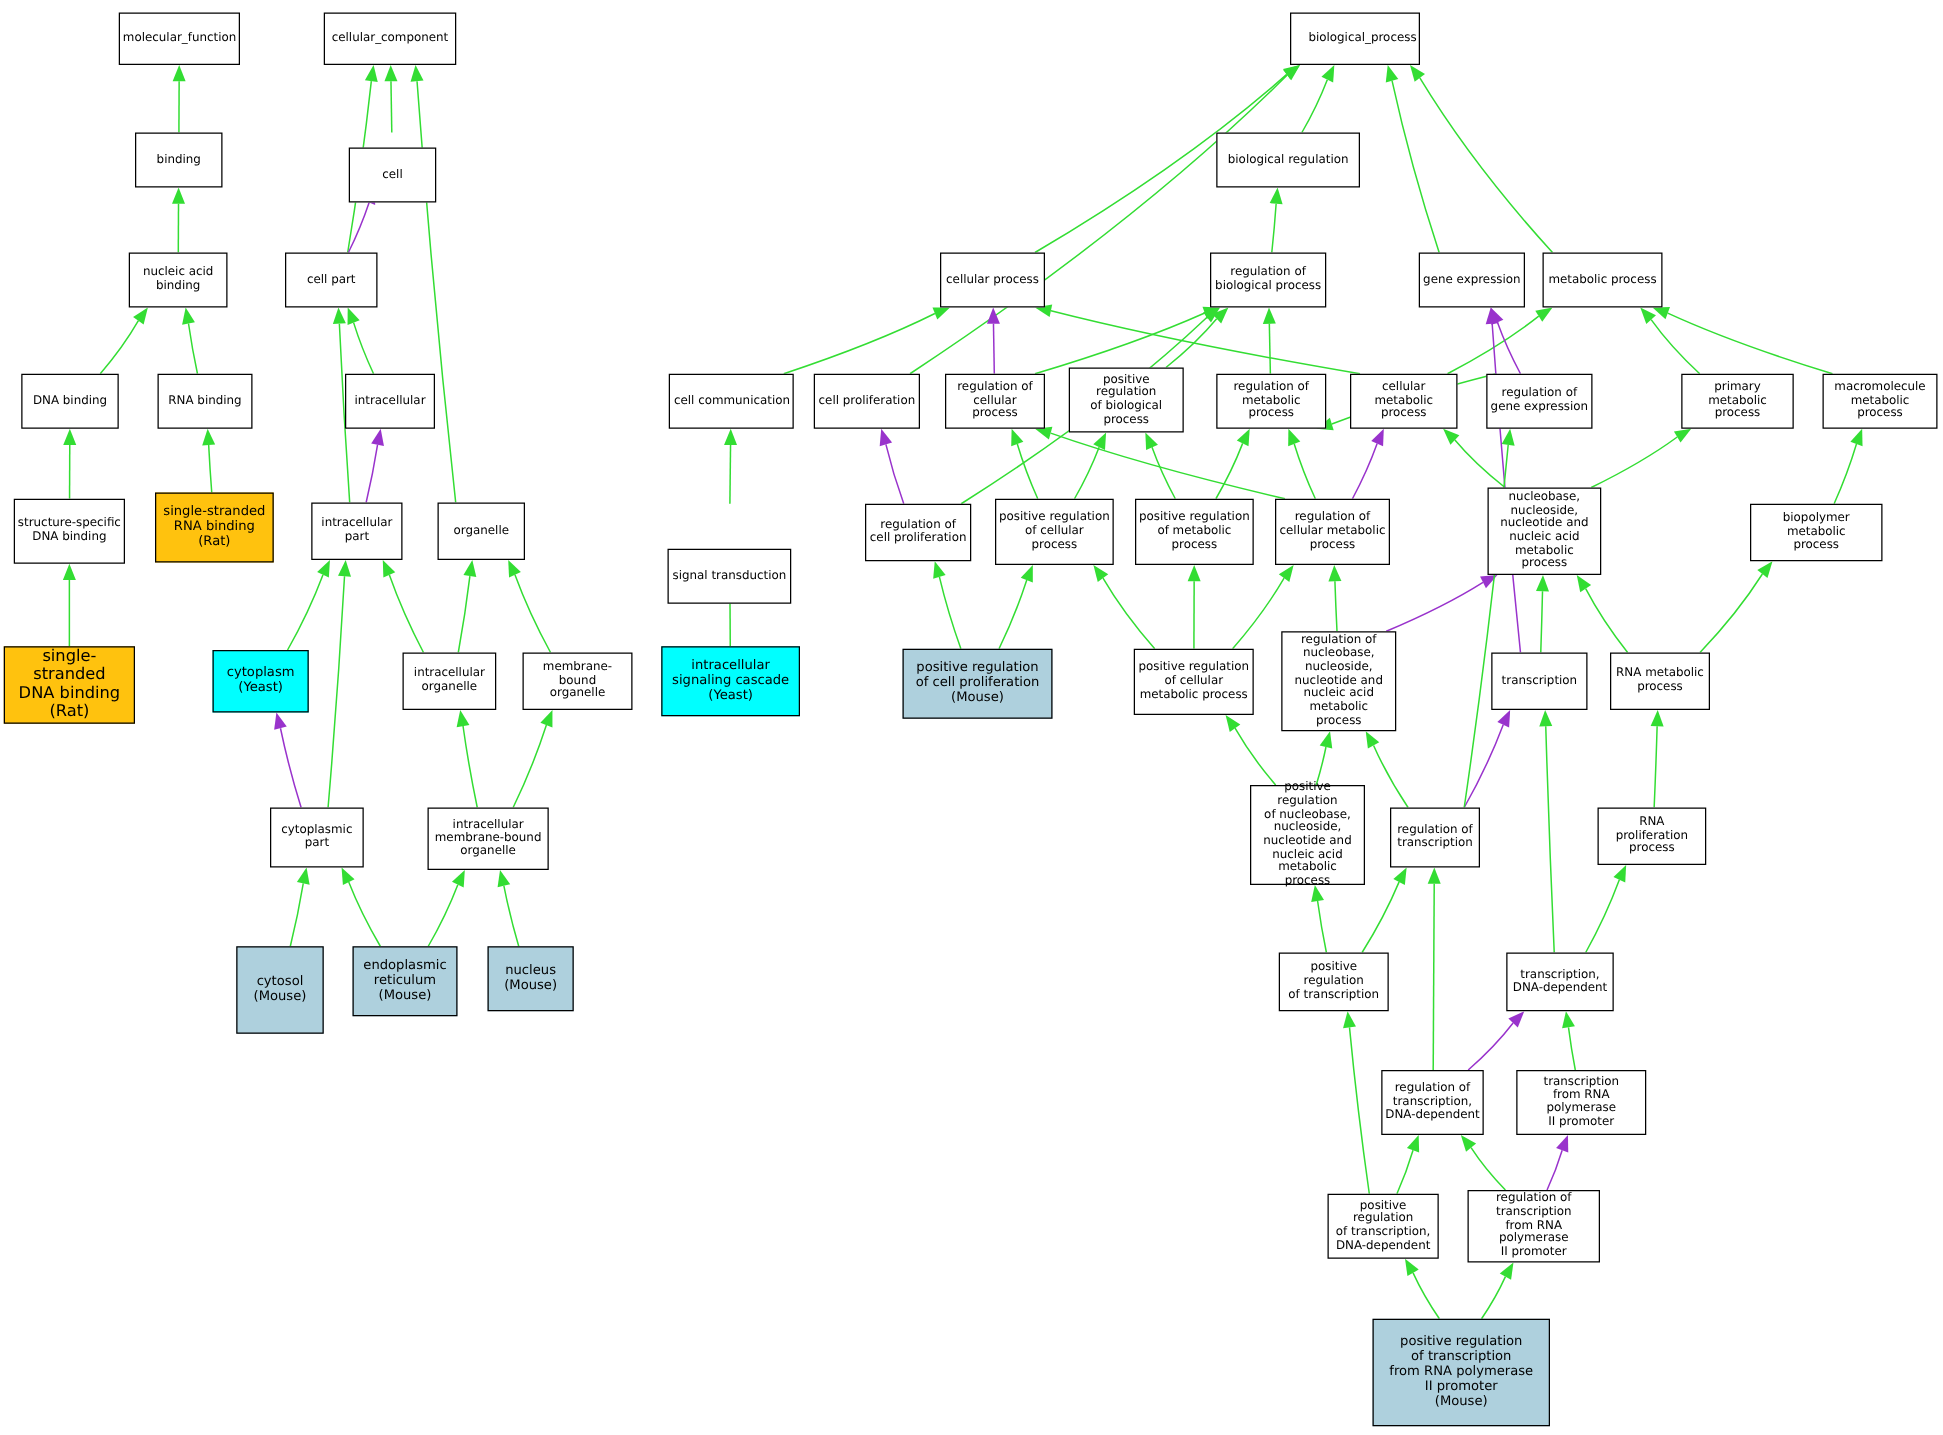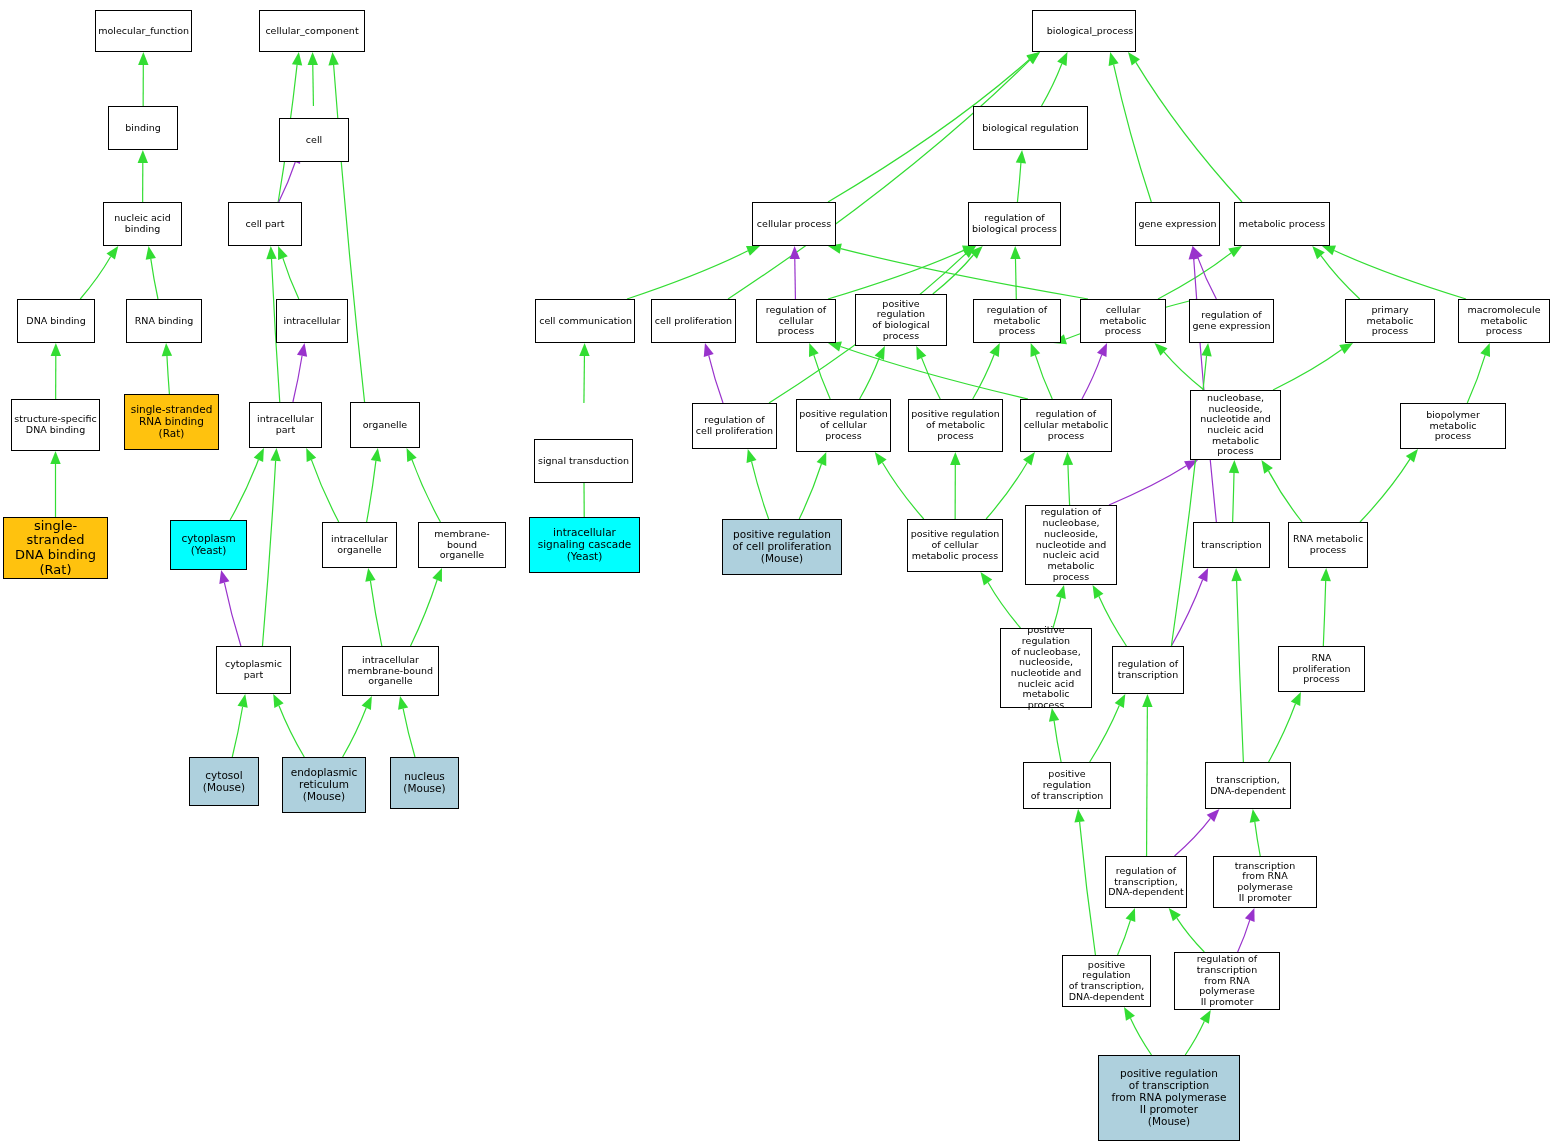--- a/index.html
+++ b/index.html
@@ -263,21 +263,21 @@
     </div>
     <div class="node fill-white n-sm" style="left: 216px; top: 646px; width: 75px; height: 48px;">
       <span class="lbl">cytoplasmic
 part</span>
     </div>
     <div class="node fill-white n-sm" style="left: 342px; top: 646px; width: 97px; height: 50px;">
       <span class="lbl">intracellular
 membrane-bound
 organelle</span>
     </div>
-    <div class="node fill-blue n-md" style="left: 189px; top: 757px; width: 70px; height: 49px;">
+    <div class="node fill-blue n-md" style="left: 189px; top: 757px; width: 70px; height: 70px;">
       <span class="lbl">cytosol
 (Mouse)</span>
     </div>
     <div class="node fill-blue n-md" style="left: 282px; top: 757px; width: 84px; height: 56px;">
       <span class="lbl">endoplasmic
 reticulum
 (Mouse)</span>
     </div>
     <div class="node fill-blue n-md" style="left: 390px; top: 757px; width: 69px; height: 52px;">
       <span class="lbl">nucleus

